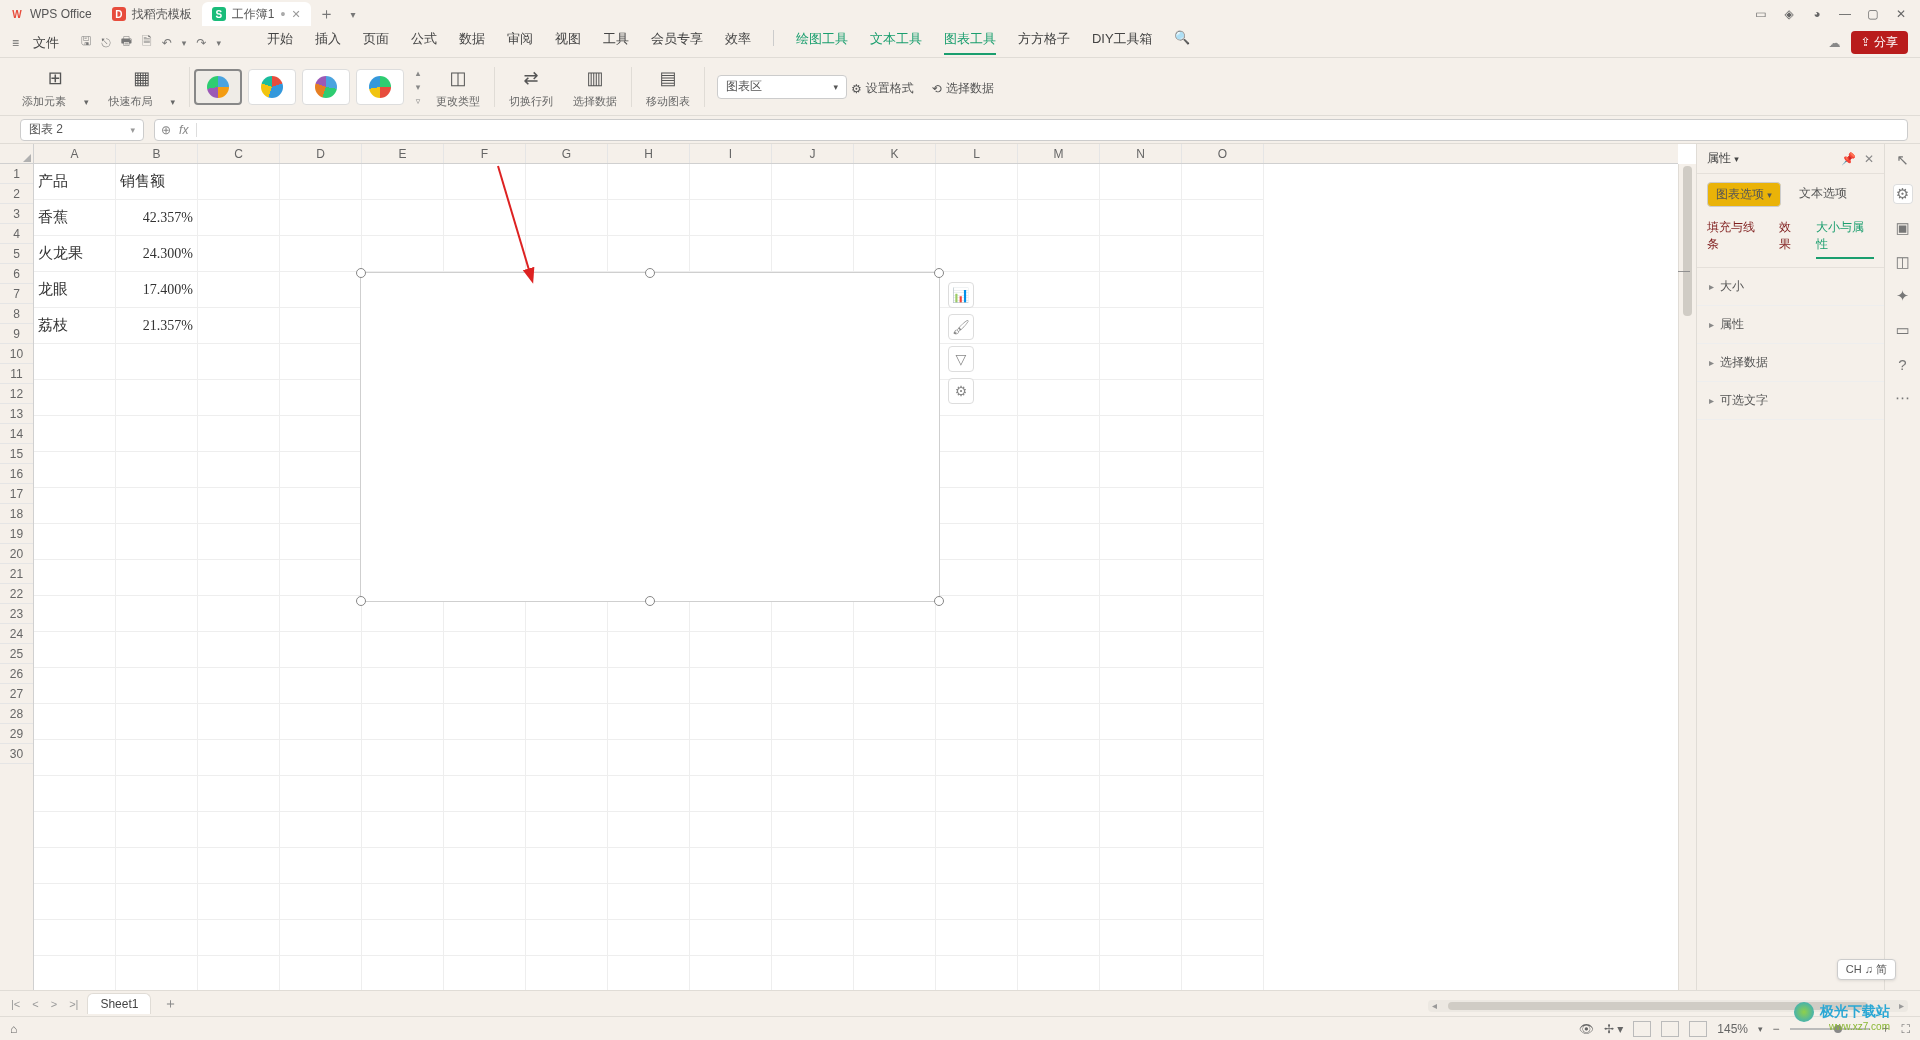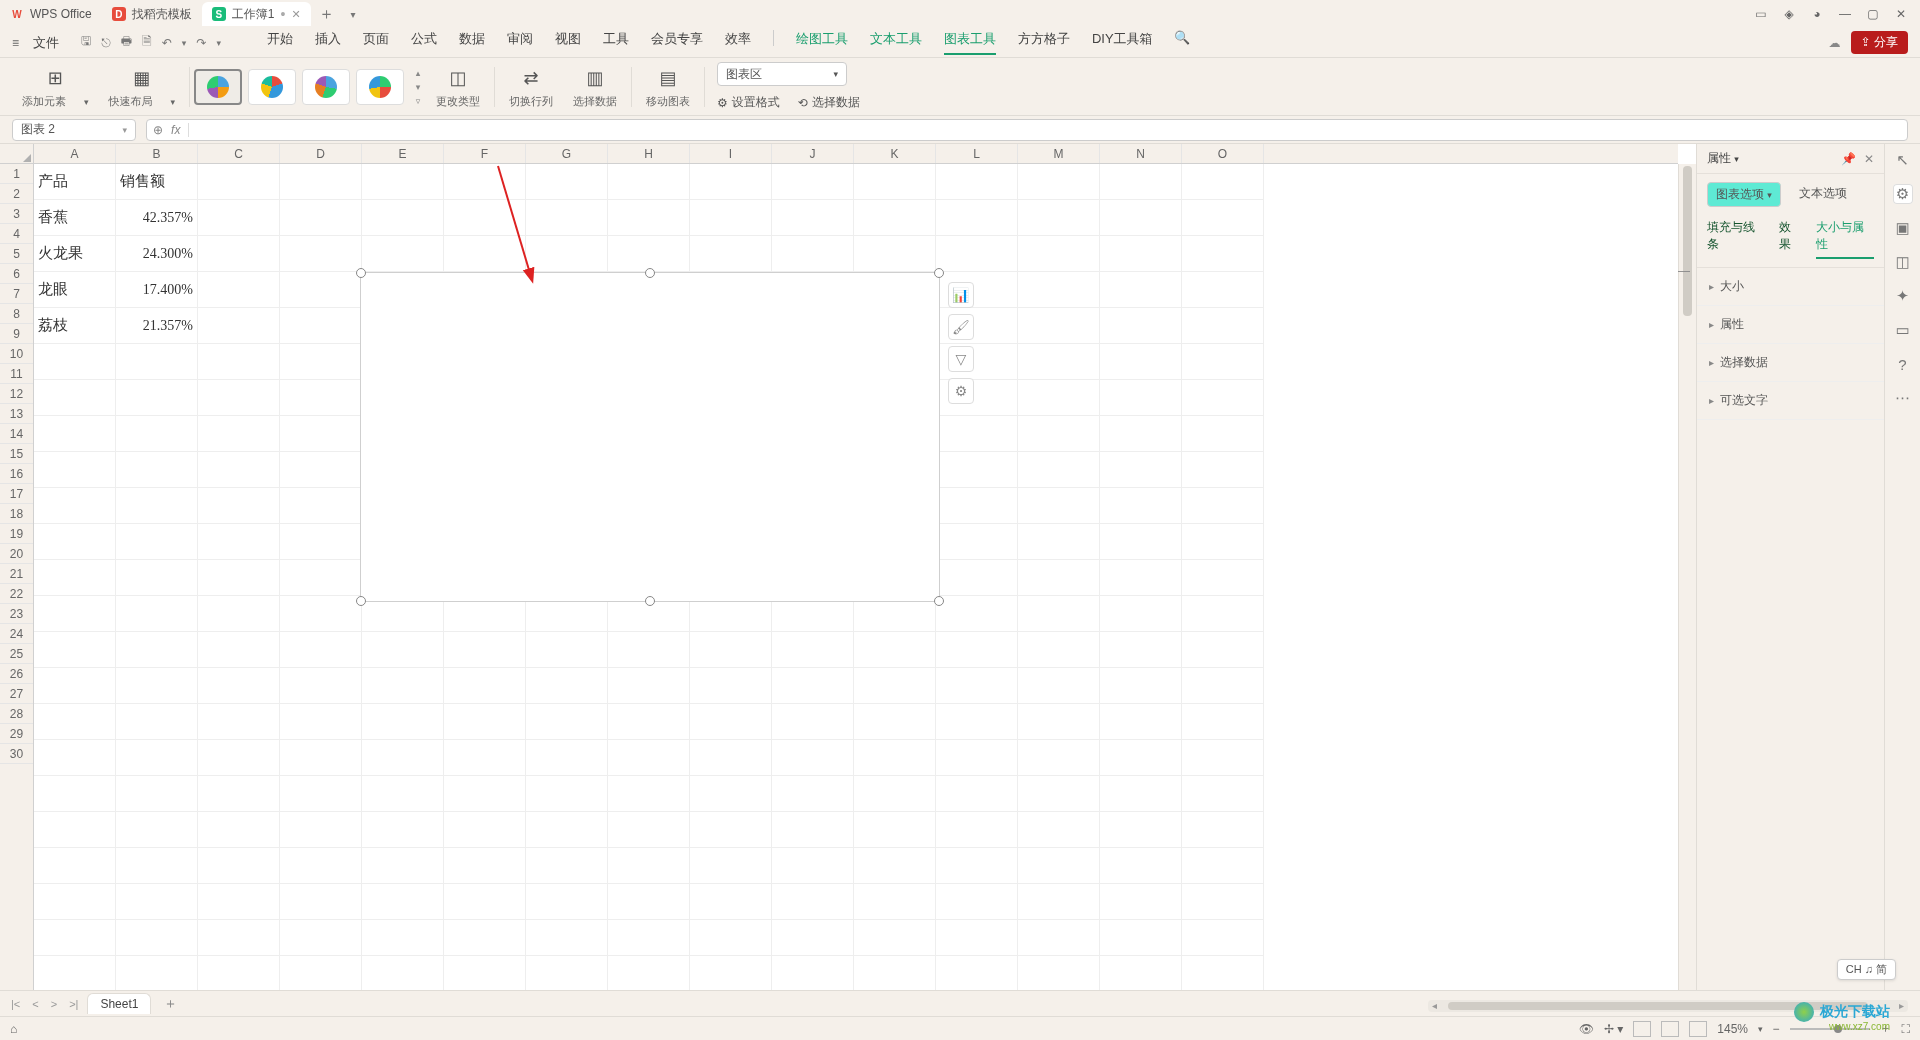--- a/index.html
+++ b/index.html
@@ -41,21 +41,21 @@
   .pie.alt1 { background:conic-gradient(#e74c3c 0 70deg,#3498db 70deg 200deg,#f1c40f 200deg 290deg,#1abc9c 290deg 360deg);}
   .pie.alt2 { background:conic-gradient(#4aa3df 0 100deg,#2ecc71 100deg 200deg,#e67e22 200deg 290deg,#9b59b6 290deg 360deg);}
   .pie.alt3 { background:conic-gradient(#2ecc71 0 90deg,#e74c3c 90deg 180deg,#f1c40f 180deg 260deg,#3498db 260deg 360deg);}
   .styledrop { width:16px; display:flex; flex-direction:column; align-items:center; gap:4px; color:#888;}
   .sdi { font-size:9px;}
   .combo { width:130px; height:24px; background:#fff; border:1px solid #ccc; border-radius:4px; display:flex; align-items:center; padding:0 8px; font-size:12px; color:#555; justify-content:space-between;}
   .minirow { display:flex; gap:18px; margin-top:4px;}
   .mini { display:flex; align-items:center; gap:4px; font-size:12px; color:#555;}
   
   .fxrow { height:28px; display:flex; align-items:center; border-bottom:1px solid #e0dcd6; background:#f5f0ea;}
-  .namebox { width:124px; height:22px; border:1px solid #ccc; background:#fff; margin-left:12px; display:flex; align-items:center; justify-content:space-between; padding:0 8px; border-radius:4px; font-size:12px; color:#555;}
+  .namebox { width:124px; height:22px; border:1px solid #ccc; background:#fff; margin-left:20px; display:flex; align-items:center; justify-content:space-between; padding:0 8px; border-radius:4px; font-size:12px; color:#555;}
   .fxcontainer { flex:1; height:22px; border:1px solid #ccc; background:#fff; margin:0 12px 0 10px; border-radius:4px; display:flex; align-items:center; padding:0 6px; gap:8px; color:#888;}
   
   .main { display:flex; height:calc(100% - 28px - 30px - 58px - 28px - 26px - 24px);}
   .sheet { flex:1; position:relative; background:#fff; overflow:hidden;}
   .colhead { position:absolute; top:0; left:34px; right:18px; height:20px; display:flex; border-bottom:1px solid #d0d0d0; background:#f5f0ea;}
   .rowhead { position:absolute; top:20px; left:0; width:34px; bottom:0; border-right:1px solid #d0d0d0; background:#f5f0ea;}
   .corner { position:absolute; top:0; left:0; width:34px; height:20px; border-right:1px solid #d0d0d0; border-bottom:1px solid #d0d0d0; background:#f5f0ea; display:flex; align-items:flex-end; justify-content:flex-end; padding:1px 2px;}
   .corner::after{content:""; border-left:8px solid transparent; border-bottom:8px solid #b0b0b0;}
   .ch { flex:0 0 82px; text-align:center; font-size:12px; color:#666; border-right:1px solid #e5e5e5; line-height:20px;}
   .rh { height:20px; text-align:center; font-size:12px; color:#666; border-bottom:1px solid #e5e5e5; line-height:20px;}
@@ -74,24 +74,24 @@
   .chartside { position:absolute; left:948px; top:138px; display:flex; flex-direction:column; gap:6px;}
   .csbtn { width:26px; height:26px; background:#fff; border:1px solid #ddd; border-radius:4px; display:flex; align-items:center; justify-content:center; color:#888; font-size:14px;}
   
   .arrow{position:absolute; pointer-events:none;}
   
   .rpanel { width:188px; border-left:1px solid #e0dcd6; background:#f5f0ea; display:flex; flex-direction:column;}
   .rp-head { height:30px; display:flex; align-items:center; padding:0 10px; justify-content:space-between; border-bottom:1px solid #e5e0da;}
   .rp-head .ttl{ font-size:12px; color:#444;}
   .rp-head .ctl { display:flex; gap:8px; color:#888;}
   .rp-tabs { display:flex; gap:10px; padding:8px 10px;}
-  .chip { background:#5eead4; border:1px solid #ccc; border-radius:4px; padding:3px 8px; font-size:12px; color:#555;}
+  .chip { background:#eab308; border:1px solid #ccc; border-radius:4px; padding:3px 8px; font-size:12px; color:#555;}
   .chip.plain { background:transparent; border:none;}
   .rp-sub { display:flex; gap:14px; padding:4px 10px 8px; border-bottom:1px solid #e5e0da; font-size:12px;}
-  .rp-sub span{ color:#14532d;}
+  .rp-sub span{ color:#7f1d1d;}
   .rp-sub span.active{ color:#1a9e6e; border-bottom:2px solid #1a9e6e; padding-bottom:4px;}
   .rp-sec { padding:10px 12px; border-bottom:1px solid #eee; font-size:12px; color:#555; display:flex; align-items:center; gap:6px;}
   .rp-sec::before{content:"▸"; color:#888; font-size:10px;}
   
   .rcol { width:36px; border-left:1px solid #e0dcd6; display:flex; flex-direction:column; align-items:center; padding-top:6px; gap:14px; color:#777; background:#f5f0ea;}
   .rcol .ic{ width:20px; height:20px; display:flex; align-items:center; justify-content:center; font-size:15px;}
   .rcol .ic.active{ background:#fff; border-radius:4px; padding:3px; box-shadow:inset 0 0 0 1px #ddd;}
   
   .sheetrow { height:26px; display:flex; align-items:center; border-top:1px solid #e0dcd6; background:#f5f0ea; padding:0 8px; gap:6px; position:relative;}
   .nav { color:#999; font-size:11px; padding:0 3px;}
@@ -238,21 +238,21 @@
       </div>
   </div>
   <div class="rsep"></div>
   <div class="rgroup">
     <div class="ricon">▤</div>
     <div class="rlabel">
         <span>移动图表</span>
       </div>
   </div>
   <div class="rsep"></div>
-  <div style="display:flex;flex-direction:column;gap:4px;padding:0 8px;">
+  <div style="display:flex;flex-direction:row;gap:4px;padding:0 8px;">
     <div class="combo">
       <span>图表区</span>
       <span style="font-size:9px">▾</span>
     </div>
     <div class="minirow">
       <div class="mini">
           <span>⚙</span>
           <span>设置格式</span>
         </div>
       <div class="mini">

